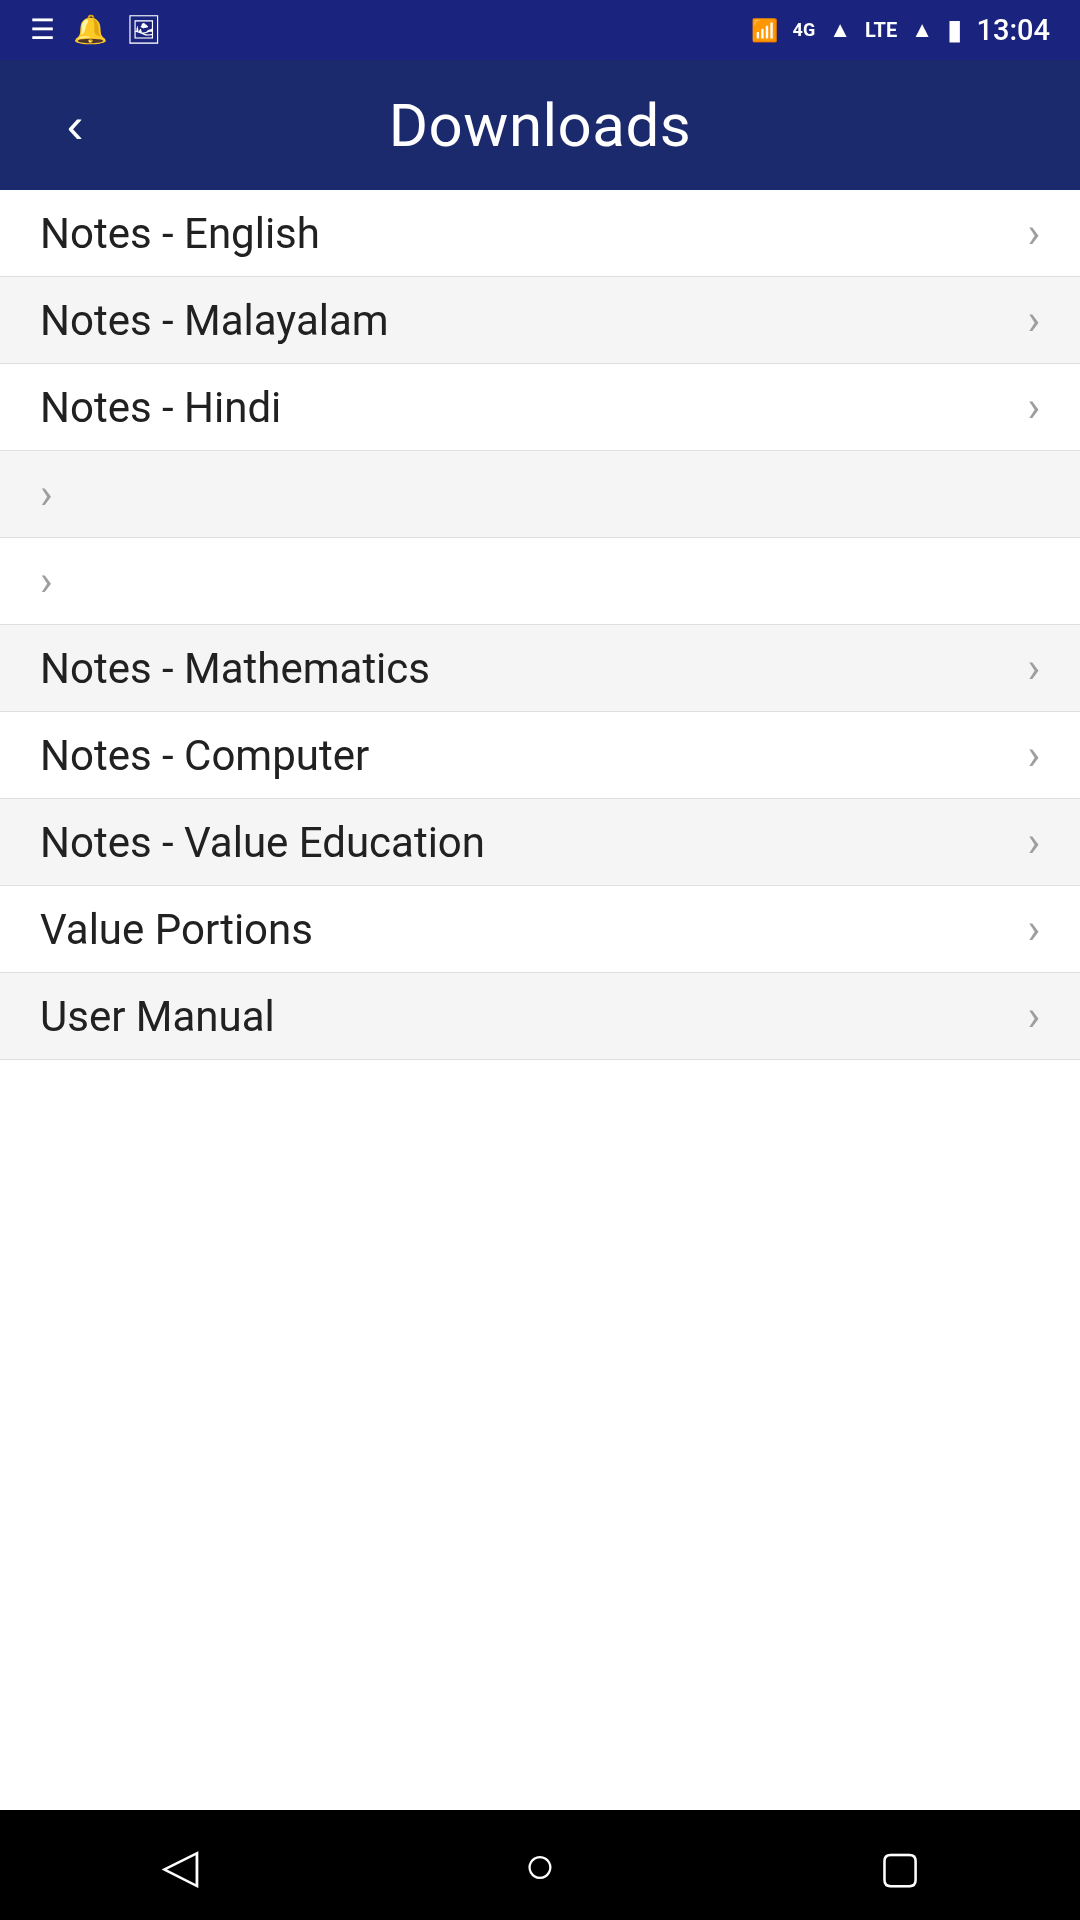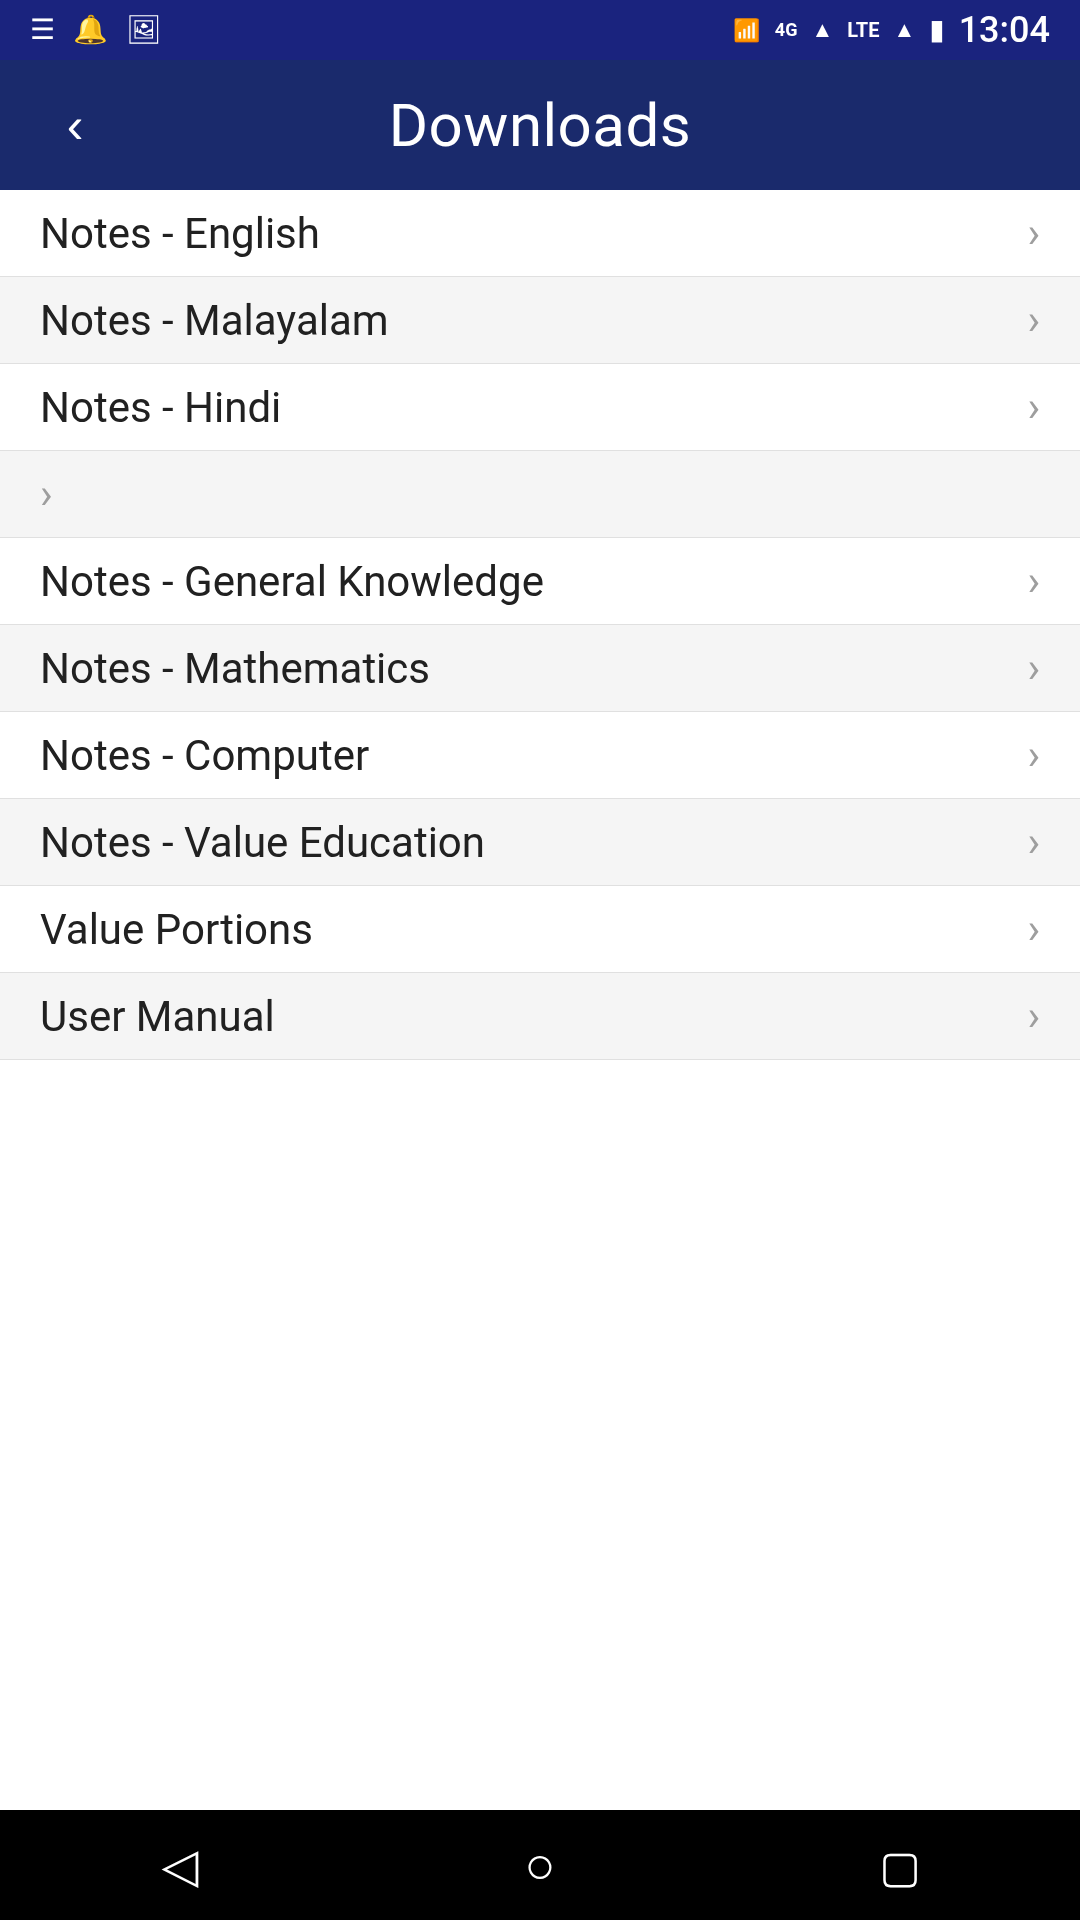--- a/index.html
+++ b/index.html
@@ -44,21 +44,21 @@
     }
 
     .status-icon {
       color: #ffffff;
       font-size: 28px;
       line-height: 1;
     }
 
     .status-time {
       color: #ffffff;
-      font-size: 36px;
+      font-size: 29px;
       font-weight: 500;
     }
 
     .status-signal {
       color: #ffffff;
       font-size: 22px;
     }
 
     
     .app-bar {
@@ -216,21 +216,20 @@
       <span class="chevron-icon">›</span>
     </div>
     <div class="list-item">
       <span class="list-item-text">Notes - Hindi</span>
       <span class="chevron-icon">›</span>
     </div>
     <div class="list-item">
       <span class="chevron-icon">›</span>
     </div>
     <div class="list-item">
-      <span class="list-item-text">Notes - General Knowledge</span>
       <span class="chevron-icon">›</span>
     </div>
     <div class="list-item">
       <span class="list-item-text">Notes - Mathematics</span>
       <span class="chevron-icon">›</span>
     </div>
     <div class="list-item">
       <span class="list-item-text">Notes - Computer</span>
       <span class="chevron-icon">›</span>
     </div>

